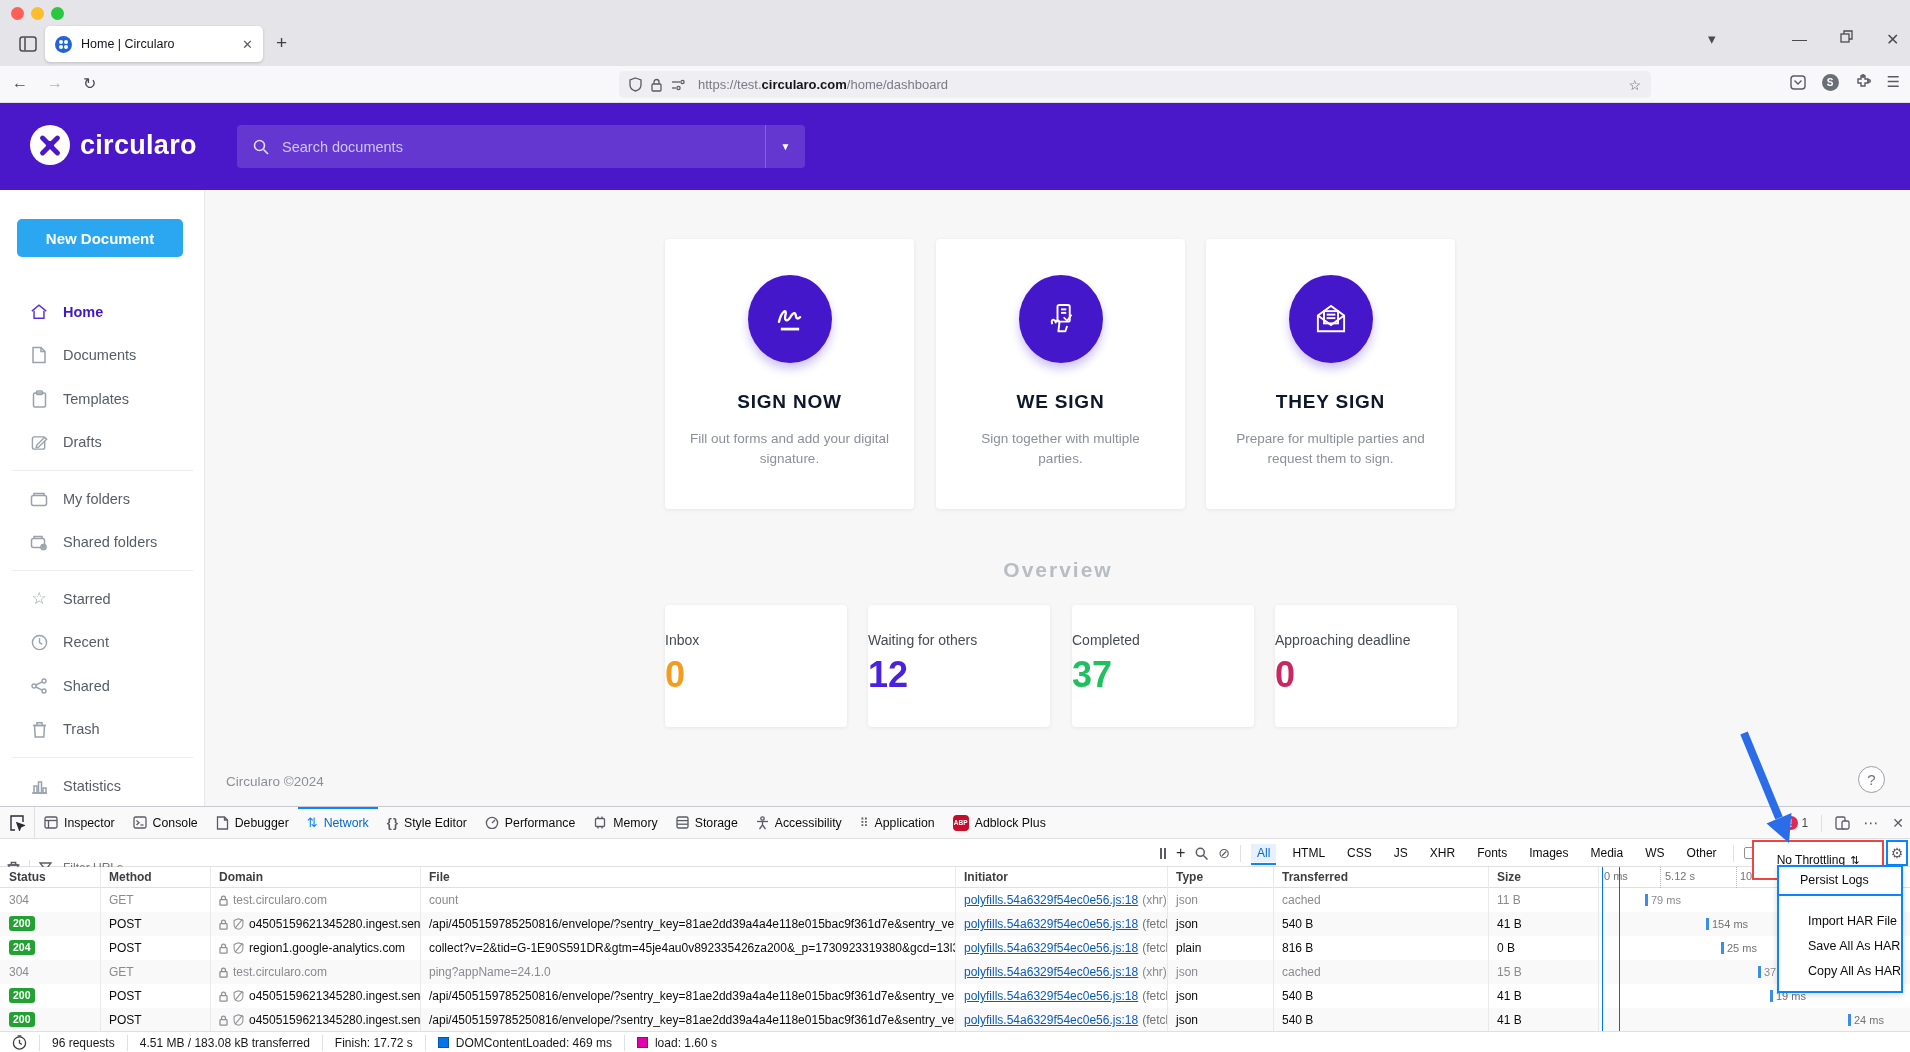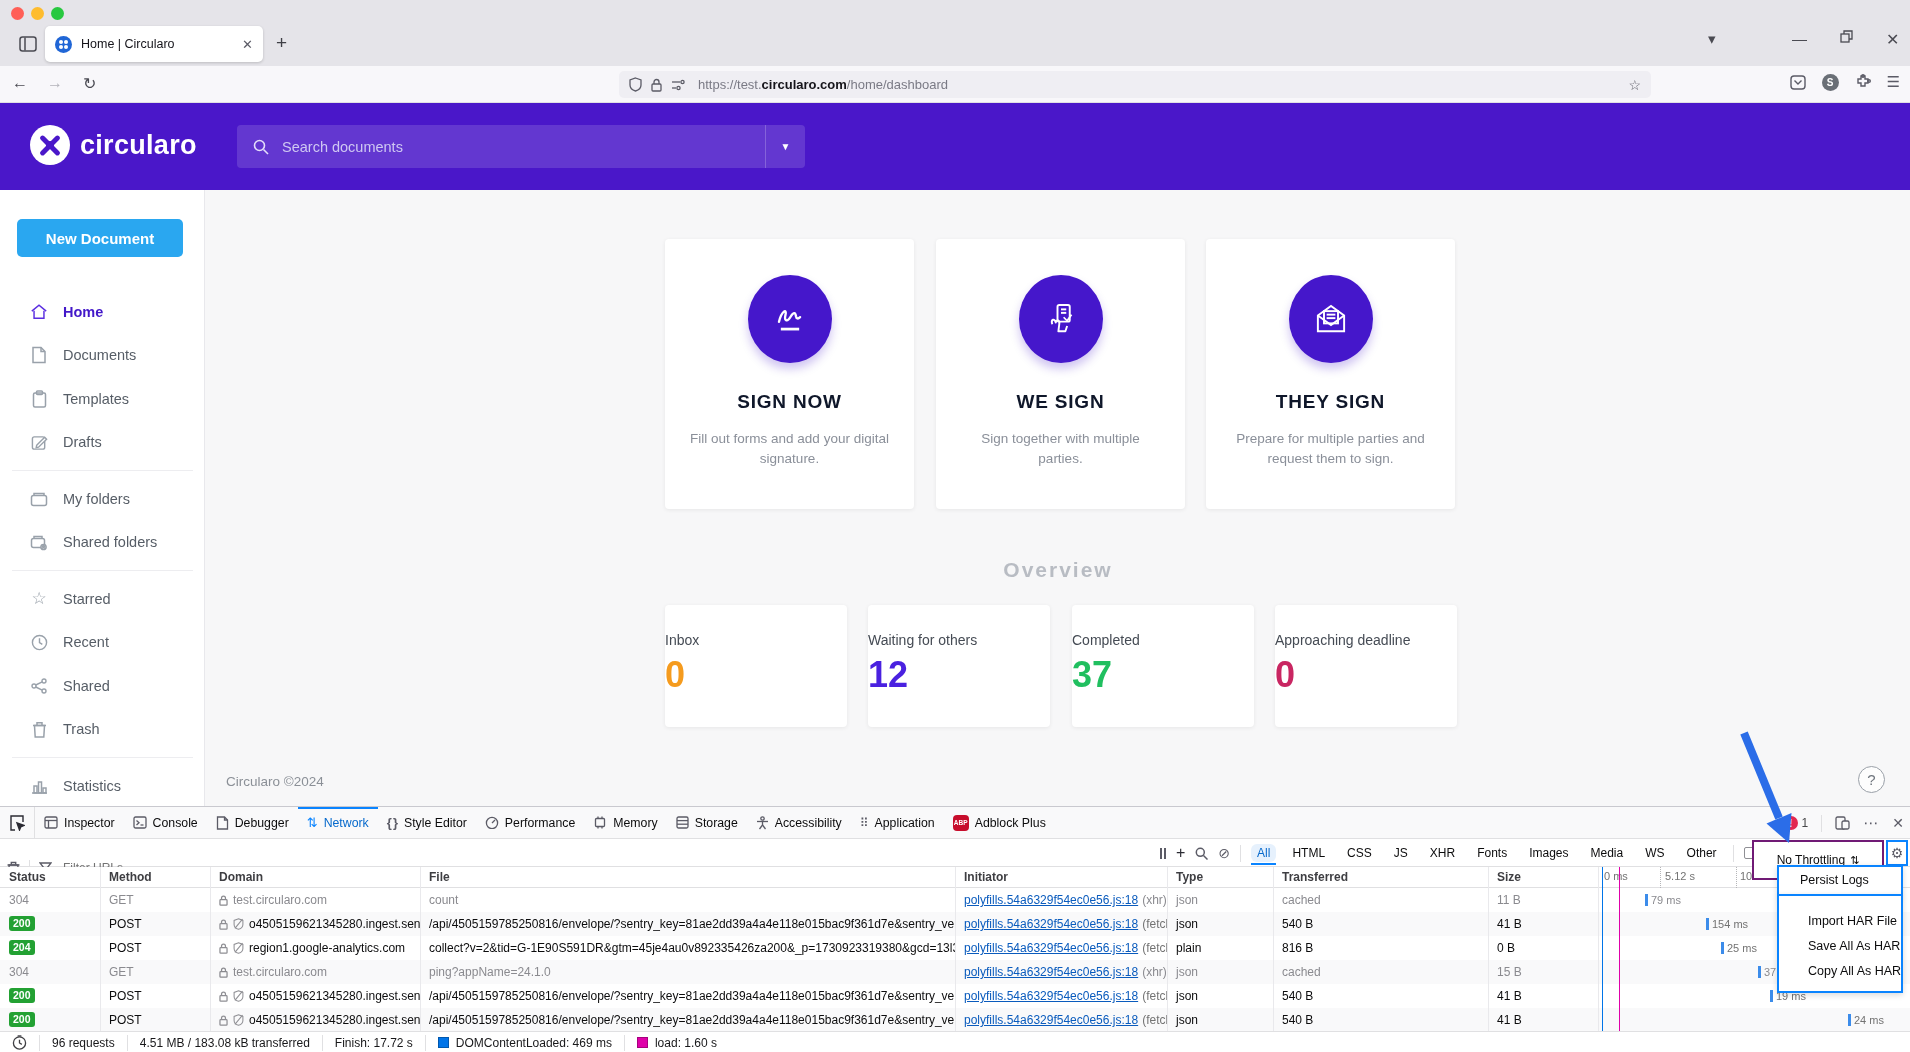--- a/index.html
+++ b/index.html
@@ -95,26 +95,26 @@
   .dt-tabs-right { position:absolute; right:6px; top:0; height:32px; display:flex; align-items:center; gap:13px; color:#5b5b66; }
   .errcount { display:flex; align-items:center; gap:4px; font-size:12px; color:#474749; }
   .errdot { width:14px; height:14px; border-radius:50%; background:#e22850; color:#fff; font-size:10px; font-weight:700; display:flex; align-items:center; justify-content:center; }
   .vsep { width:1px; height:17px; background:#e0e0e2; }
 
   .dt-filter { position:absolute; left:0; top:32px; width:1910px; height:28px; background:#fff; border-bottom:1px solid #e0e0e2; }
   .dtf-left { position:absolute; left:0; top:15px; height:28px; display:flex; align-items:center; gap:9px; padding-left:7px; color:#5b5b66; }
   .filter-ph { color:#737373; font-size:12px; margin-left:2px; }
   .dtf-right { position:absolute; left:1160px; top:0; height:28px; display:flex; align-items:center; gap:10px; color:#5b5b66; }
   .pauseic { display:flex; gap:2px; } .pauseic i { width:2px; height:11px; background:#5b5b66; }
-  .pill { padding:2px 6px; font-size:12px; color:#0c0c0d; position:relative;border-radius:6px; }
+  .pill { padding:2px 6px; font-size:12px; color:#0c0c0d; position:relative; }
   .pill.active { background:#e6f1fd; color:#0669cc; }
   .pill.active::after { content:""; position:absolute; left:0; right:0; bottom:-3px; height:2px; background:#0a84ff; }
   .cachebox { display:flex; align-items:center; gap:5px; font-size:12px; color:#0c0c0d; }
   .cb { width:12px; height:12px; border:1px solid #8f8f94; border-radius:2px; background:#fff; }
-  .throttle { position:absolute; left:1752px; top:1px; width:132px; height:40px; border:2px solid #701a75; display:flex; align-items:center; justify-content:center; gap:5px; font-size:12px; color:#0c0c0d; background:#fff; z-index:25; }
+  .throttle { position:absolute; left:1752px; top:1px; width:132px; height:40px; border:2px solid #ef4444; display:flex; align-items:center; justify-content:center; gap:5px; font-size:12px; color:#0c0c0d; background:#fff; z-index:25; }
   .gearbox { position:absolute; left:1886px; top:1px; width:22px; height:26px; border:2px solid #0a84ff; display:flex; align-items:center; justify-content:center; color:#5b5b66; font-size:14px; background:#fff; z-index:25; }
 
   .dt-table { position:absolute; left:0; top:60px; width:1910px; height:164px; background:#fff; }
   .ngrid { display:grid; grid-template-columns:100px 110px 210px 535px 212px 106px 215px 110px 312px; }
   .nhead { height:21px; border-bottom:1px solid #e0e0e2; background:#fff; }
   .nhead .hc { font-size:12px; color:#3e3e42; padding:3px 0 0 9px; white-space:nowrap; overflow:hidden;font-weight:bold; }
   .colsep { position:absolute; top:0; width:1px; height:164px; background:#e9e9ec; }
   .nrow { height:24px; align-items:center; }
   .nrow:nth-child(odd) { background:#f9f9fa; }
   .nrow .c { font-size:12px; color:#0c0c0d; padding-left:9px; white-space:nowrap; overflow:hidden; height:24px; line-height:24px; }

